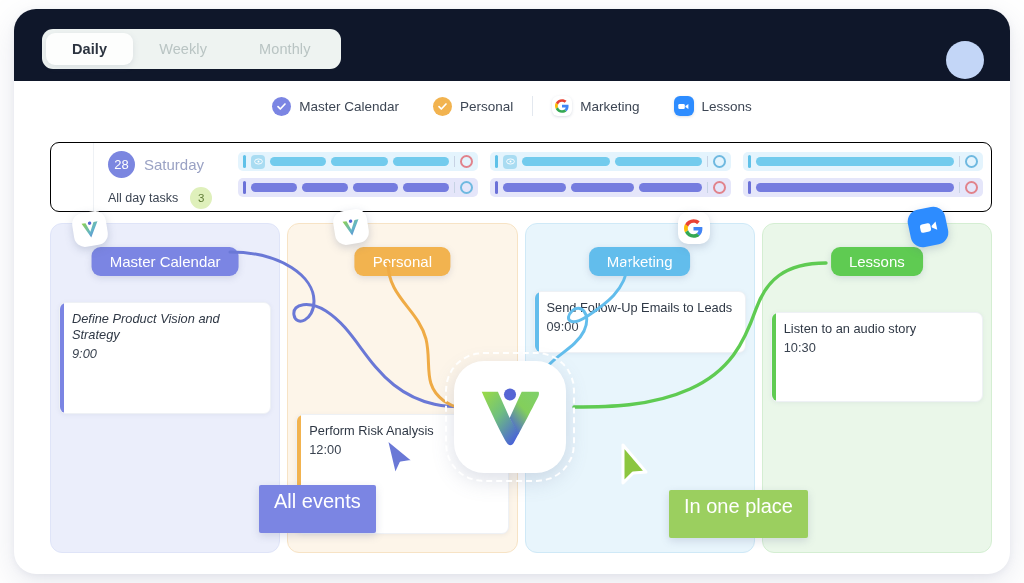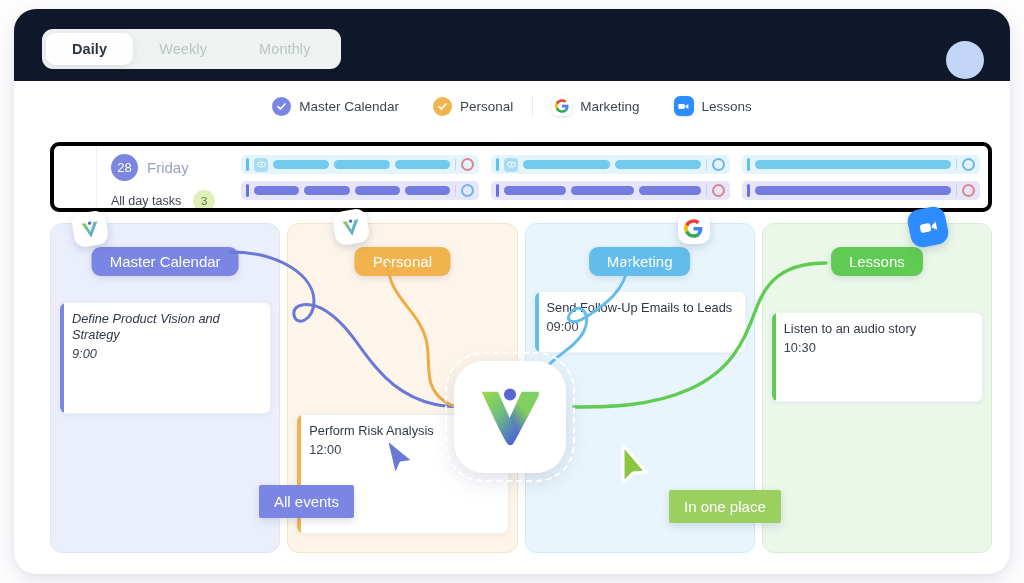--- a/index.html
+++ b/index.html
@@ -52,21 +52,21 @@
   .legend-divider{width:1px;height:20px;background:#e3e8ef;margin:0 2px;}
   .chk{width:19px;height:19px;border-radius:50%;display:flex;align-items:center;justify-content:center;flex:none;}
   .chk svg{display:block;}
   .sq-ico{width:20px;height:20px;border-radius:6px;display:flex;align-items:center;justify-content:center;flex:none;
           box-shadow:0 1px 3px rgba(90,105,135,.22);background:#fff;}
   .sq-ico.zoom{background:#2d8cff;}
 
   
   .allday{
     position:absolute;left:36px;top:133px;width:942px;height:70px;
-    border:4px solid #000000;border-radius:9px;background:#fff;box-sizing:border-box;
+    border:1px solid #000000;border-radius:9px;background:#fff;box-sizing:border-box;
     display:flex;overflow:hidden;
   }
   .ad-gutter{width:42px;border-right:1px solid #eef1f5;flex:none;}
   .ad-daycol{width:138px;flex:none;padding:8px 10px 0 14px;box-sizing:border-box;}
   .ad-dayline{display:flex;align-items:center;gap:9px;}
   .daynum{
     width:27px;height:27px;border-radius:50%;background:#7b86e0;color:#fff;
     font-size:13px;display:flex;align-items:center;justify-content:center;flex:none;
   }
   .dayname{font-size:15px;color:#9aa2c4;}
@@ -155,22 +155,22 @@
     box-shadow:0 7px 22px rgba(95,110,145,.22);
     display:flex;align-items:center;justify-content:center;
   }
   .center-logo::before{
     content:"";position:absolute;left:-9px;top:-9px;right:-9px;bottom:-9px;
     border-radius:38px;border:2px dashed rgba(255,255,255,.95);
   }
 
   
   .callout{
-    position:absolute;height:33px;line-height:33px;padding:0 15px;border-radius:2px;
-    color:#ffffff;font-size:15px;white-space:nowrap;z-index:9;
+    position:absolute;height:48px;line-height:33px;padding:0 15px;border-radius:2px;
+    color:#ffffff;font-size:20px;white-space:nowrap;z-index:9;
     box-shadow:0 3px 9px rgba(90,100,140,.20);
   }
   .callout.purple{background:#7b85e3;left:245px;top:476px;}
   .callout.green{background:#9bcf5f;left:637px;top:481px;margin-left:18px;}
 
   .cursor{position:absolute;z-index:9;}
 </style>
 </head>
 <body>
 
@@ -230,21 +230,21 @@
     </div>
 
   </div>
 
   <div class="allday">
     <div class="ad-gutter"></div>
 
     <div class="ad-daycol">
       <div class="ad-dayline">
         <span class="daynum">28</span>
-        <span class="dayname">Friday</span>
+        <span class="dayname">Saturday</span>
       </div>
       <div class="ad-tasksline">
         <span class="ad-tasks-label">All day tasks</span>
         <span class="ad-badge">3</span>
       </div>
     </div>
 
     <div class="ad-bars">
 
       <div class="bar-group">

